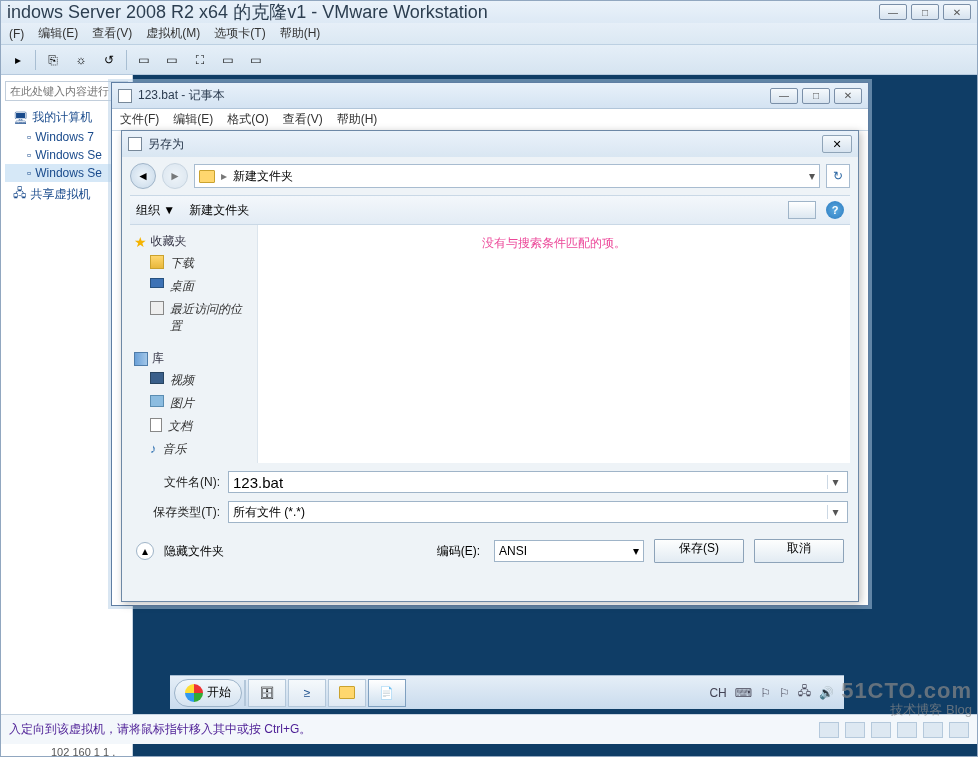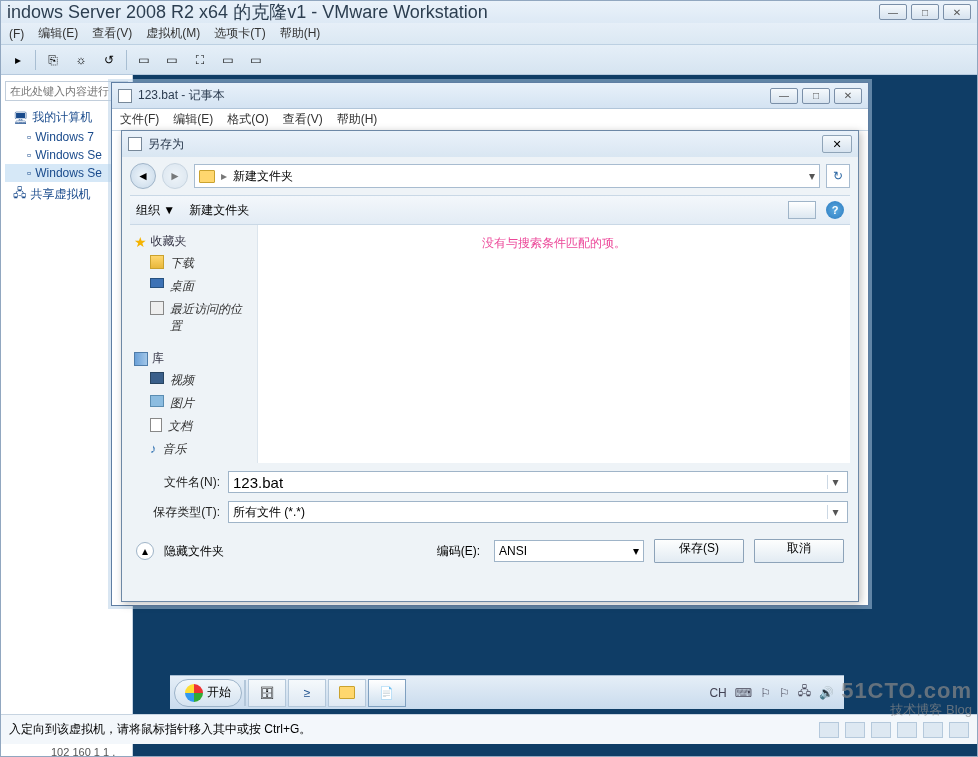--- a/index.html
+++ b/index.html
@@ -69,21 +69,21 @@
 
 
 .vm-taskbar { position:absolute; left:170px; bottom:48px; width:674px; height:34px; background:linear-gradient(#e5eef7,#c9dbed); border-top:1px solid #a7bdd2; display:flex; align-items:center; padding:0 4px; gap:2px;}
 .start { height:28px; padding:0 10px; border-radius:14px; background:linear-gradient(#f2f7fb,#d5e3f0); border:1px solid #9cb3c9; display:flex; align-items:center; gap:4px;}
 .start .orb { width:18px;height:18px;border-radius:50%;background:conic-gradient(#e33 0 25%, #3a3 0 50%, #39e 0 75%, #fd3 0);}
 .tb-item { width:38px; height:28px; border:1px solid #b3c7da; background:linear-gradient(#f5f9fc,#dfe9f3); display:flex;align-items:center;justify-content:center;}
 .tb-item.active { background:linear-gradient(#fff,#cfe0ef); border-color:#7fa0c0;}
 .tray { margin-left:auto; display:flex; align-items:center; gap:8px; padding:0 6px; color:#445;}
 
 
-.statusbar { position:absolute; left:0; bottom:12px; right:0; height:30px; background:#f3f7fb; border-top:1px solid #c7d4e1; display:flex; align-items:center; padding:0 8px; color:#000000;}
+.statusbar { position:absolute; left:0; bottom:12px; right:0; height:30px; background:#f3f7fb; border-top:1px solid #c7d4e1; display:flex; align-items:center; padding:0 8px; color:#4c1d95;}
 .statusbar .r { margin-left:auto; display:flex; gap:6px;}
 .stat-icon { width:20px; height:16px; background:#dde8f2; border:1px solid #b5c9dc;}
 
 
 .watermark { position:absolute; right:6px; bottom:40px; color:#888; font-family: Arial; text-align:right; line-height:1.1; opacity:.7; pointer-events:none;}
 .watermark .big { font-size:22px; font-weight:bold; letter-spacing:1px;}
 .watermark .sm { font-size:13px;}
 
 
 .i-folder { width:16px;height:13px;background:#ffd76e;border:1px solid #caa22e;border-radius:1px;}

